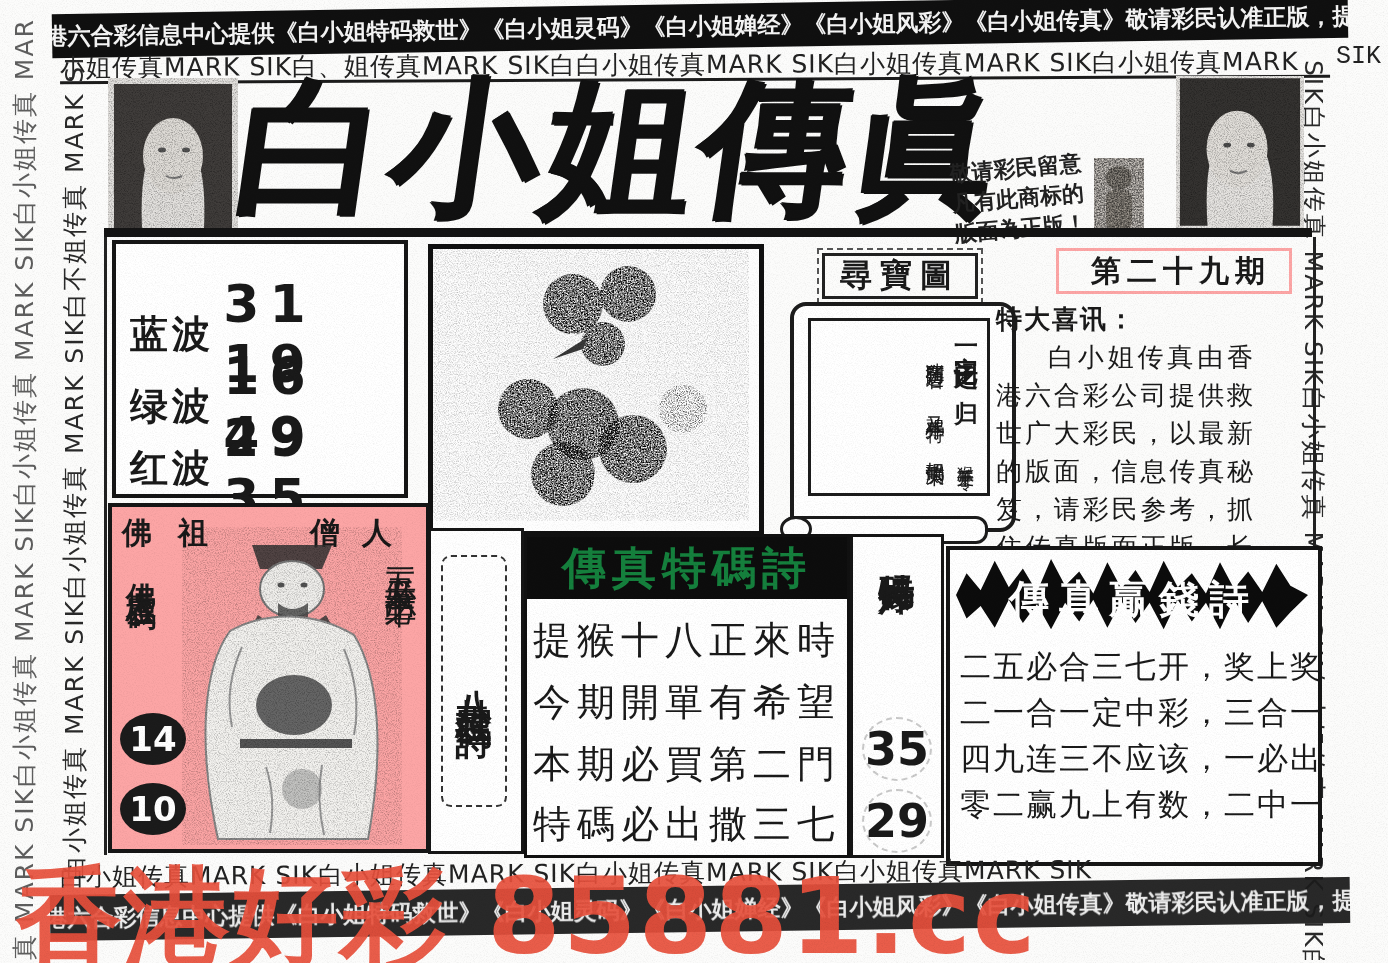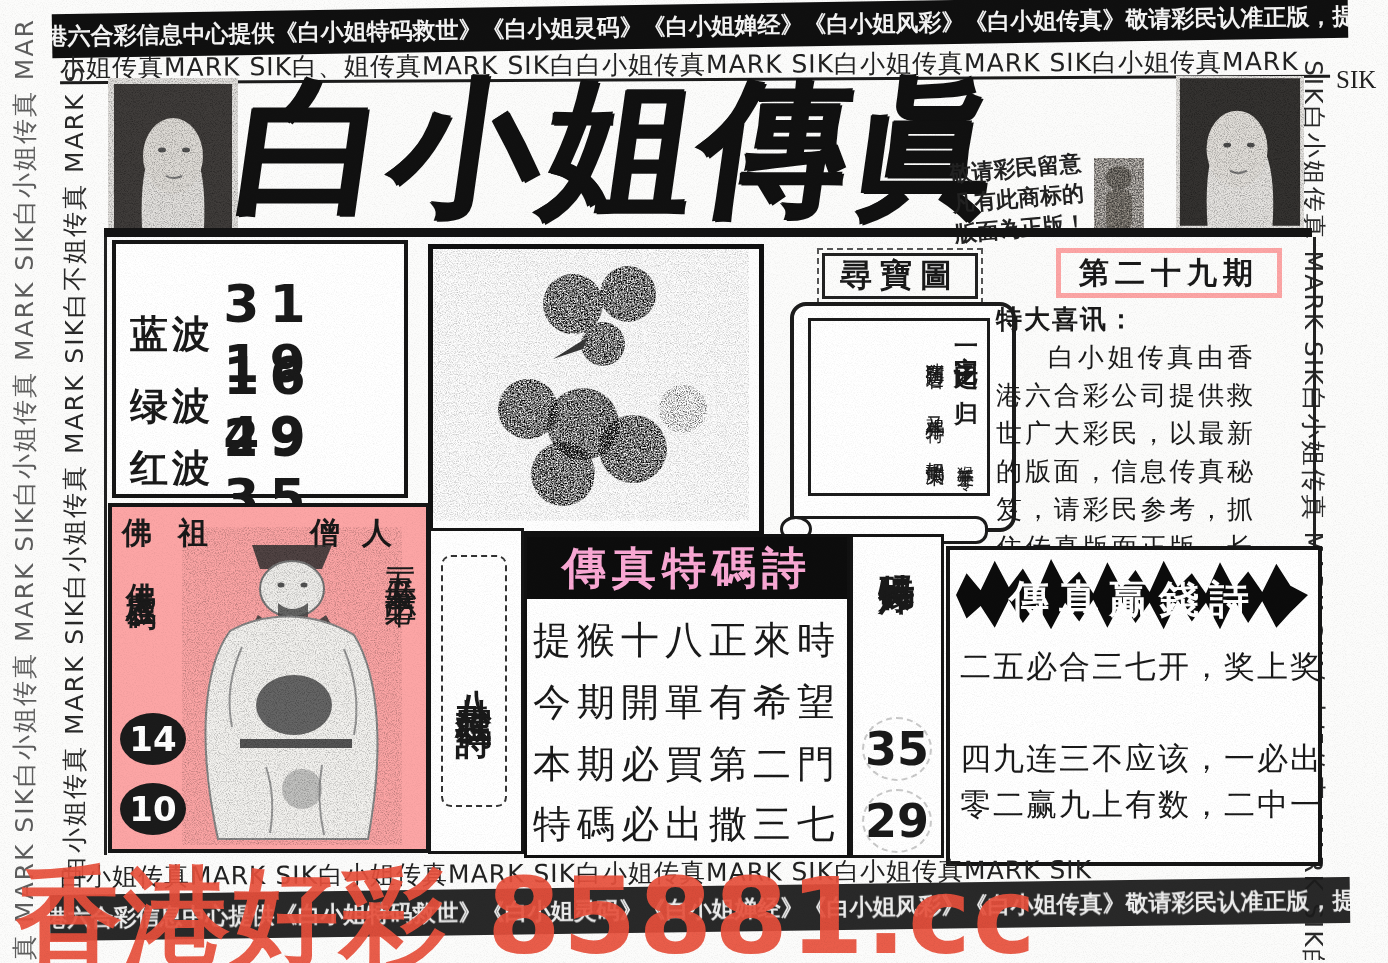--- a/index.html
+++ b/index.html
@@ -13,21 +13,21 @@
   .top-banner{
     left:52px;top:4px;width:1296px;height:44px;background:#101010;
     transform:rotate(-0.9deg);display:flex;align-items:center;justify-content:center;
     color:#f5f5f5;font-size:23px;font-weight:bold;letter-spacing:0px;white-space:nowrap;overflow:hidden;
   }
   .mark-line-top{
     left:60px;top:48px;width:1270px;height:30px;font-size:25px;letter-spacing:1px;
     font-family:"DejaVu Sans","Liberation Sans",sans-serif;white-space:nowrap;overflow:hidden;
     border-bottom:3px solid #1c1c1c;color:#222;transform:rotate(-0.3deg);
   }
-  .corner-sik{left:1336px;top:66px;font-size:25px;font-family:Liberation Serif, serif;color:#222;}
+  .corner-sik{left:1336px;top:42px;font-size:25px;font-family:Liberation Mono, monospace;color:#222;}
 
   
   .rail{white-space:nowrap;font-size:25px;color:#2a2a2a;font-family:"DejaVu Sans","Liberation Sans",sans-serif;letter-spacing:2px;}
   .rail-left{left:58px;top:880px;transform:rotate(-90deg);transform-origin:0 0;width:820px;overflow:hidden;}
   .rail-left2{left:8px;top:960px;transform:rotate(-90deg);transform-origin:0 0;width:940px;overflow:hidden;opacity:.75;}
   .rail-right{left:1330px;top:60px;transform:rotate(90deg);transform-origin:0 0;width:900px;overflow:hidden;}
 
   
   .photo{background:#d9d9d9;overflow:hidden;}
   .photo-left{left:108px;top:78px;width:130px;height:154px;}
@@ -71,22 +71,22 @@
   .scroll-col{display:inline-block;}
   .sc0{font-size:24px;font-weight:bold;padding-top:4px;letter-spacing:4px;}
   .sc1{font-size:17px;padding-top:44px;}
   .sc2{font-size:19px;padding-top:18px;}
   .sc3{font-size:19px;padding-top:18px;}
   .sc4{font-size:19px;padding-top:12px;}
   .scroll-curl{position:absolute;left:-12px;bottom:-16px;width:200px;height:22px;border:3px solid #1c1c1c;border-radius:12px;background:#fff;}
   .scroll-curl-cap{position:absolute;left:-14px;bottom:-14px;width:26px;height:20px;border:3px solid #1c1c1c;border-radius:50%;background:#fff;}
 
   
-  .issue-box{left:1056px;top:248px;width:216px;height:40px;border:5px solid #fca5a5;
-    display:flex;align-items:center;justify-content:center;font-size:30px;font-weight:bold;letter-spacing:6px;}
+  .issue-box{left:1056px;top:248px;width:216px;height:40px;border:3px solid #fca5a5;
+    display:flex;align-items:center;justify-content:center;font-size:30px;font-weight:bold;letter-spacing:6px;padding-left:14px;}
   .good-news{left:996px;top:300px;width:258px;height:236px;font-size:26px;line-height:38px;}
   .gn-title{font-weight:bold;letter-spacing:2px;}
   .gn-body{text-indent:2em;text-align:justify;letter-spacing:1px;}
 
   
   .monk-box{left:108px;top:503px;width:314px;height:342px;border:4px solid #161616;background:#fca5a5;}
   .monk-tl{position:absolute;left:10px;top:6px;font-size:30px;font-weight:bold;letter-spacing:26px;}
   .monk-tr{position:absolute;right:12px;top:6px;font-size:30px;font-weight:bold;letter-spacing:22px;}
   .monk-leftcol{position:absolute;left:8px;top:52px;writing-mode:vertical-rl;text-orientation:upright;
     font-size:30px;font-weight:bold;letter-spacing:6px;}
@@ -99,21 +99,21 @@
   .monk-art{position:absolute;left:70px;top:20px;width:220px;height:318px;}
 
   
   .bagua-box{left:428px;top:528px;width:90px;height:320px;border:3px solid #161616;background:#fff;}
   .bagua-inner{position:absolute;left:10px;top:24px;width:62px;height:248px;border:2px dashed #333;border-radius:10px;
     display:flex;align-items:center;justify-content:center;
     writing-mode:vertical-rl;text-orientation:upright;font-size:36px;font-weight:bold;letter-spacing:8px;}
 
   
   .faxpoem-box{left:524px;top:534px;width:320px;height:318px;border:3px solid #111;background:#fff;}
-  .faxpoem-head{position:absolute;left:0;top:0;width:100%;height:62px;background:#0d0d0d;color:#f9a8d4;
+  .faxpoem-head{position:absolute;left:0;top:0;width:100%;height:62px;background:#0d0d0d;color:#15803d;
     display:flex;align-items:center;justify-content:center;font-size:44px;font-weight:bold;letter-spacing:6px;}
   .faxpoem-line{position:absolute;left:0;width:100%;text-align:center;font-size:38px;letter-spacing:6px;white-space:nowrap;}
   .fl0{top:78px;} .fl1{top:140px;} .fl2{top:202px;} .fl3{top:262px;}
 
   
   .bomb-box{left:850px;top:534px;width:88px;height:318px;border:3px solid #161616;background:#fff;}
   .bomb-title{position:absolute;left:50%;transform:translateX(-50%);top:8px;
     writing-mode:vertical-rl;text-orientation:upright;font-size:36px;font-weight:bold;letter-spacing:2px;}
   .bomb-num{position:absolute;left:50%;transform:translateX(-50%);font-size:46px;font-weight:bold;
     font-family:"DejaVu Sans","Liberation Sans",sans-serif;width:66px;height:60px;display:flex;align-items:center;justify-content:center;
@@ -304,20 +304,21 @@
   <div class="abs bomb-box">
     <div class="bomb-title">特码爆炸</div>
     <div class="bomb-num bn0">35</div>
     <div class="bomb-num bn1">29</div>
   </div>
 
   <div class="abs winpoem-box">
     <div class="win-title-band"></div>
     <div class="win-title-text">傳真贏錢詩</div>
     <div class="win-line wl0">二五必合三七开，奖上奖</div>
+    <div class="win-line wl1">二一合一定中彩，三合一</div>
     <div class="win-line wl2">四九连三不应该，一必出</div>
     <div class="win-line wl3">零二赢九上有数，二中一</div>
   </div>
 
   <div class="abs mark-line-bottom">白小姐传真MARK  SIK白小姐传真MARK  SIK白小姐传真MARK  SIK白小姐传真MARK  SIK</div>
   <div class="abs bottom-banner">
     <span>敬告：香港六合彩信息中心提供《白小姐特码救世》《白小姐灵码》《白小姐婵经》《白小姐风彩》《白小姐传真》敬请彩民认准正版，提防假冒。</span>
   </div>
 
   <div class="abs watermark" style="color: rgb(232, 80, 60);">香港好彩 85881.cc</div>

